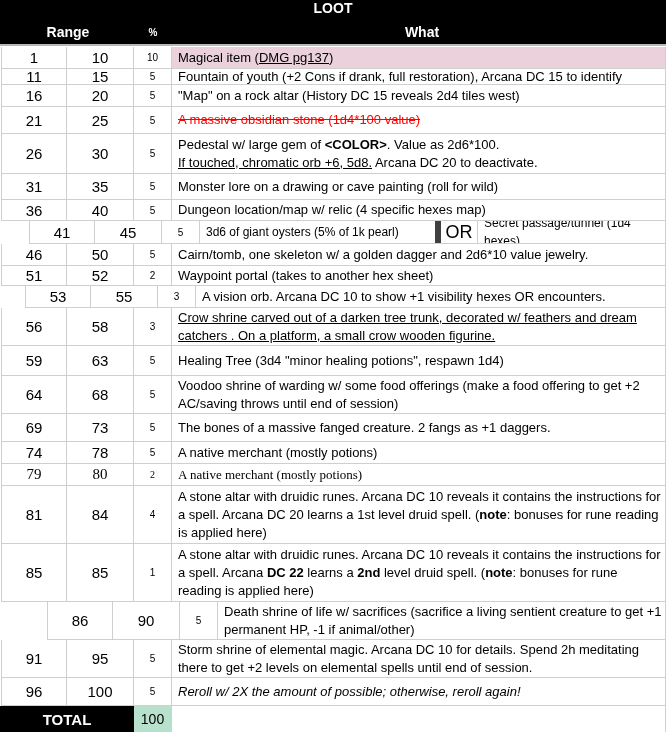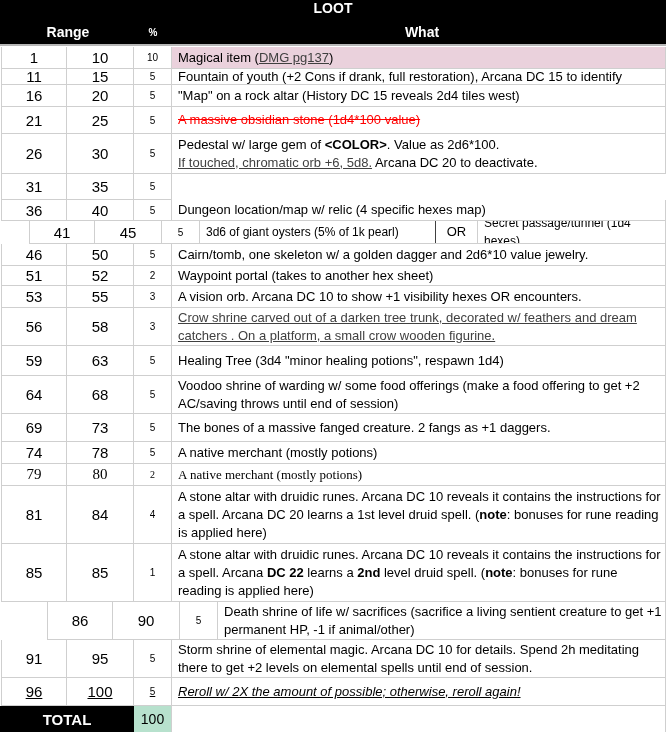--- a/index.html
+++ b/index.html
@@ -20,29 +20,29 @@
   #freeze-line{height:3px;background:linear-gradient(#b7b7b7 0,#b7b7b7 2px,#fff 2px,#fff 100%);}
   .row{display:grid;grid-template-columns:2px 65px 67px 38px 1fr;box-sizing:border-box;}
   .pad{border-right:1px solid #cfcfcf;box-sizing:border-box;}
   .cell{box-sizing:border-box;border-right:1px solid #cfcfcf;border-bottom:1px solid #cfcfcf;
     display:flex;align-items:center;overflow:hidden;}
   .num{justify-content:center;font-size:15px;color:#000;}
   .pct{justify-content:center;font-size:10px;color:#000;}
   .what{font-size:13px;line-height:18px;padding:1px 3px 1px 6px;color:#000;}
   .what.pink{background:#ead1dc;}
   .what.nopad{padding:0;}
-  .link{color:#404040;text-decoration:underline;cursor:pointer;}
+  .link{color:#000000;text-decoration:underline;cursor:pointer;}
   .bold{font-weight:bold;}
   .italic{font-style:italic;}
   .redstrike{color:#ff0000;text-decoration:line-through;}
   .split{display:grid;grid-template-columns:235px 43px 1fr;width:100%;height:100%;
     align-items:center;font-size:12px;}
   .split>div{box-sizing:border-box;height:100%;display:flex;align-items:center;overflow:hidden;}
   .split .s-left{padding-left:6px;}
-  .split .s-mid{justify-content:center;border-left:1px solid #404040;border-right:1px solid #cfcfcf;font-size:13px;}
+  .split .s-mid{justify-content:center;border-left:6px solid #404040;border-right:1px solid #cfcfcf;font-size:18px;}
   .split .s-right{padding-left:6px;}
   #total-row{height:26px;display:grid;grid-template-columns:2px 65px 67px 38px 1fr;}
   #total-label-cell{grid-column:1/4;background:#000;color:#fff;font-weight:bold;font-size:15px;
     display:flex;align-items:center;justify-content:center;}
   #total-value-cell{grid-column:4;background:#b7e1cd;display:flex;align-items:center;
     justify-content:center;font-size:14px;box-sizing:border-box;border-right:1px solid #cfcfcf;}
   #total-empty-cell{grid-column:5;box-sizing:border-box;border-right:1px solid #cfcfcf;}
 </style>
 </head>
 <body>
@@ -102,20 +102,23 @@
         <div class="cell pct">5</div>
         <div class="cell what">
           <span><span>Pedestal w/ large gem of </span><span class="bold">&lt;COLOR&gt;</span><span>. Value as 2d6*100.</span><br><span class="link">If touched, chromatic orb +6, 5d8.</span><span> Arcana DC 20 to deactivate.</span></span>
         </div>
       </div>
       <div class="row" style="height: 26px;">
         <div class="pad"></div>
         <div class="cell num">31</div>
         <div class="cell num">35</div>
         <div class="cell pct">5</div>
+        <div class="cell what">
+          <span><span>Monster lore on a drawing or cave painting (roll for wild)</span></span>
+        </div>
       </div>
       <div class="row" style="height: 21px;">
         <div class="pad"></div>
         <div class="cell num">36</div>
         <div class="cell num">40</div>
         <div class="cell pct">5</div>
         <div class="cell what">
           <span><span>Dungeon location/map w/ relic (4 specific hexes map)</span></span>
         </div>
       </div>
@@ -143,21 +146,21 @@
       </div>
       <div class="row" style="height: 20px;">
         <div class="pad"></div>
         <div class="cell num">51</div>
         <div class="cell num">52</div>
         <div class="cell pct">2</div>
         <div class="cell what">
           <span><span>Waypoint portal (takes to another hex sheet)</span></span>
         </div>
       </div>
-      <div class="row" style="height: 22px;">
+      <div class="row" style="height: 22px; margin-left: 24px;">
         <div class="pad"></div>
         <div class="cell num">53</div>
         <div class="cell num">55</div>
         <div class="cell pct">3</div>
         <div class="cell what">
           <span><span>A vision orb. Arcana DC 10 to show +1 visibility hexes OR encounters.</span></span>
         </div>
       </div>
       <div class="row" style="height: 38px;">
         <div class="pad"></div>
@@ -242,21 +245,21 @@
       </div>
       <div class="row" style="height: 38px;">
         <div class="pad"></div>
         <div class="cell num">91</div>
         <div class="cell num">95</div>
         <div class="cell pct">5</div>
         <div class="cell what">
           <span><span>Storm shrine of elemental magic. Arcana DC 10 for details. Spend 2h meditating there to get +2 levels on elemental spells until end of session.</span></span>
         </div>
       </div>
-      <div class="row" style="height: 28px; text-decoration: underline;">
+      <div class="row" style="height: 28px;">
         <div class="pad"></div>
         <div class="cell num">96</div>
         <div class="cell num">100</div>
         <div class="cell pct">5</div>
         <div class="cell what">
           <span><span class="italic">Reroll w/ 2X the amount of possible; otherwise, reroll again!</span></span>
         </div>
       </div>
     </div>
 

